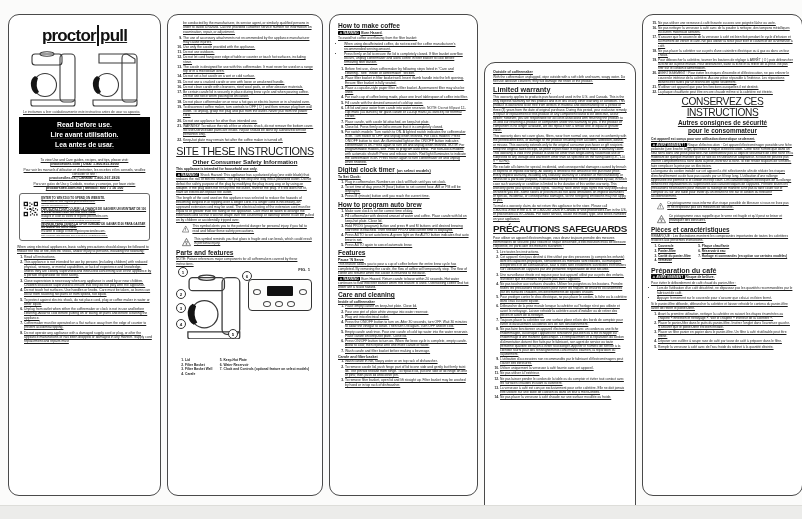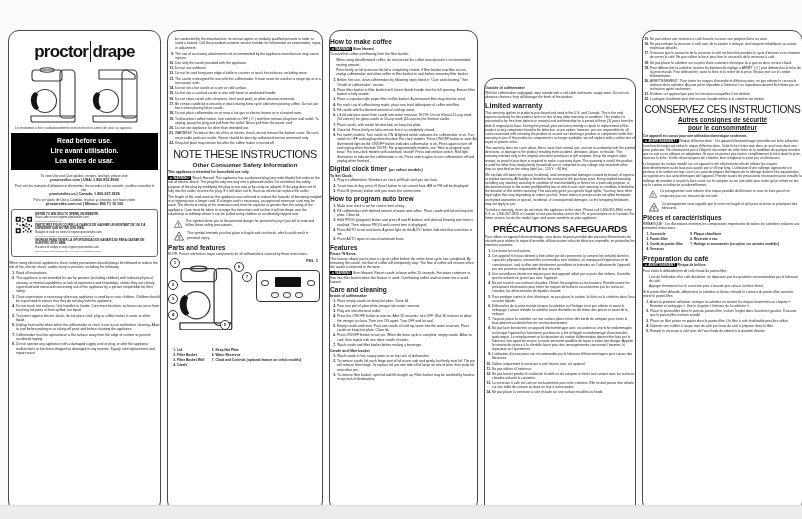--- a/index.html
+++ b/index.html
@@ -2,22 +2,22 @@
 <html><head>
 <meta charset="utf-8">
 <style>
   html,body{margin:0;padding:0;}
   body{
     width:802px;height:519px;position:relative;overflow:hidden;
     background:#fbfbfa;font-family:"Liberation Sans",sans-serif;color:#1c1c1c;
   }
   .bottom-strip{position:absolute;left:0;bottom:0;width:802px;height:13px;background:#ececea;border-top:1px solid #ddddd9;}
   .panel{
-    position:absolute;top:30px;height:482px;background:#fff;
-    border:1.2px solid #4a4a4a;border-radius:11px;padding:6px 0;box-sizing:border-box;overflow:hidden;
+    position:absolute;top:14px;height:482px;background:#fff;
+    border:1.2px solid #4a4a4a;border-radius:11px;padding:6px 8px;box-sizing:border-box;overflow:hidden;text-decoration:underline;
   }
   #panel1{left:8px;width:153px;text-align:center;}
   #panel2{left:167px;width:156px;}
   #panel3{left:329px;width:149px;}
   #panel4{left:484px;width:152px;margin-top:48px;}
   #panel5{left:642px;width:161px;}
   p{margin:0 0 1.6px;}
   .body-txt{font-size:3.4px;line-height:1.27;text-align:left;}
   #panel4 .body-txt,#panel5 .body-txt{font-size:3.3px;}
   ol,ul{margin:0 0 2px 0;padding-left:7px;text-align:left;}
@@ -73,21 +73,21 @@
   .h-prep{font-size:7px;font-weight:700;margin:1.5px 0 1px;}
   svg{display:block;}
 </style>
 </head>
 <body>
 
 <div class="panel" id="panel1">
   <div class="logo">
     <span>proctor</span>
     <span class="bar"></span>
-    <span>drape</span>
+    <span>pull</span>
   </div>
   <div class="machines">
     <svg width="54" height="58" viewBox="0 0 54 56">
       <g fill="none" stroke="#3a3a3a" stroke-width="1.1">
         <ellipse cx="20" cy="4" rx="7" ry="2.2"></ellipse>
         <rect x="5" y="4" width="30" height="11" rx="3"></rect>
         <rect x="33" y="4" width="15" height="48" rx="4"></rect>
         <circle cx="18" cy="35" r="11.5"></circle>
         <path d="M4 50 h44 v4 a2 2 0 0 1 -2 2 h-40 a2 2 0 0 1 -2 -2 z"></path>
       </g>
@@ -180,21 +180,21 @@
       <li>Do not set a hot carafe on a wet or cold surface.</li>
       <li>Do not use a cracked carafe or one with loose or weakened handle.</li>
       <li>Do not clean carafe with cleansers, steel wool pads, or other abrasive materials.</li>
       <li>Be certain carafe lid is securely in place during brew cycle and when pouring coffee. Do not use force when placing lid on carafe.</li>
       <li>Do not place coffeemaker on or near a hot gas or electric burner or in a heated oven.</li>
       <li>To disconnect coffee maker, turn controls to OFF ( O ) and then remove plug from wall outlet. To unplug, grasp the plug and pull from the outlet. Never pull from the power cord.</li>
       <li>Do not use appliance for other than intended use.</li>
       <li>WARNING! To reduce the risk of fire or electric shock, do not remove the bottom cover. No user-serviceable parts are inside. Repair should be done by authorized service personnel only.</li>
       <li>Keep-hot plate may remain hot after the coffee maker is turned off.</li>
     </ol>
-  <div class="h-save">NOTE THESE INSTRUCTIONS</div>
+  <div class="h-save">SITE THESE INSTRUCTIONS</div>
   <div class="h-other">Other Consumer Safety Information</div>
   <p class="body-txt household">This appliance is intended for household use only.</p>
   <p class="body-txt"><span class="wchip"><span>⚠</span> <span>WARNING!</span></span> <span>Shock Hazard: This appliance has a polarized plug (one wide blade) that reduces the risk of electric shock. The plug fits only one way into a polarized outlet. Do not defeat the safety purpose of the plug by modifying the plug in any way or by using an adapter. If the plug does not fit fully into the outlet, reverse the plug. If it still does not fit, have an electrician replace the outlet.</span></p>
   <p class="body-txt">The length of the cord used on this appliance was selected to reduce the hazards of becoming tangled in or tripping over a longer cord. If a longer cord is necessary, an approved extension cord may be used. The electrical rating of the extension cord must be equal to or greater than the rating of the appliance. Care must be taken to arrange the extension cord so that it will not drape over the countertop or tabletop where it can be pulled on by children or accidentally tripped over.</p>
   <div class="sym-row">
     <svg width="11" height="10" viewBox="0 0 22 20">
       <path d="M11 1 L21 19 L1 19 Z" fill="none" stroke="#222" stroke-width="1.4"></path>
       <text x="11" y="17" font-size="12" text-anchor="middle" fill="#222" font-family="Liberation Sans, sans-serif" font-weight="bold">!</text>
     </svg>
     <p class="body-txt">This symbol alerts you to the potential danger for personal injury if you fail to read and follow these safety precautions.</p>

